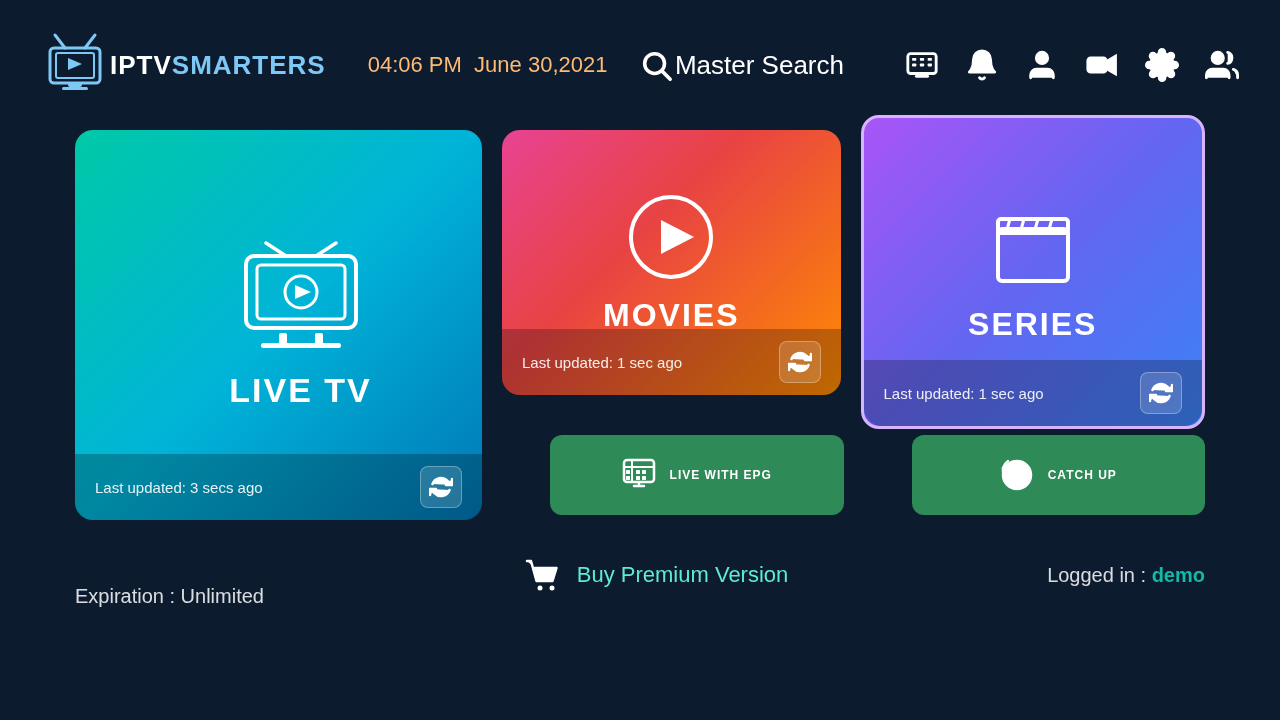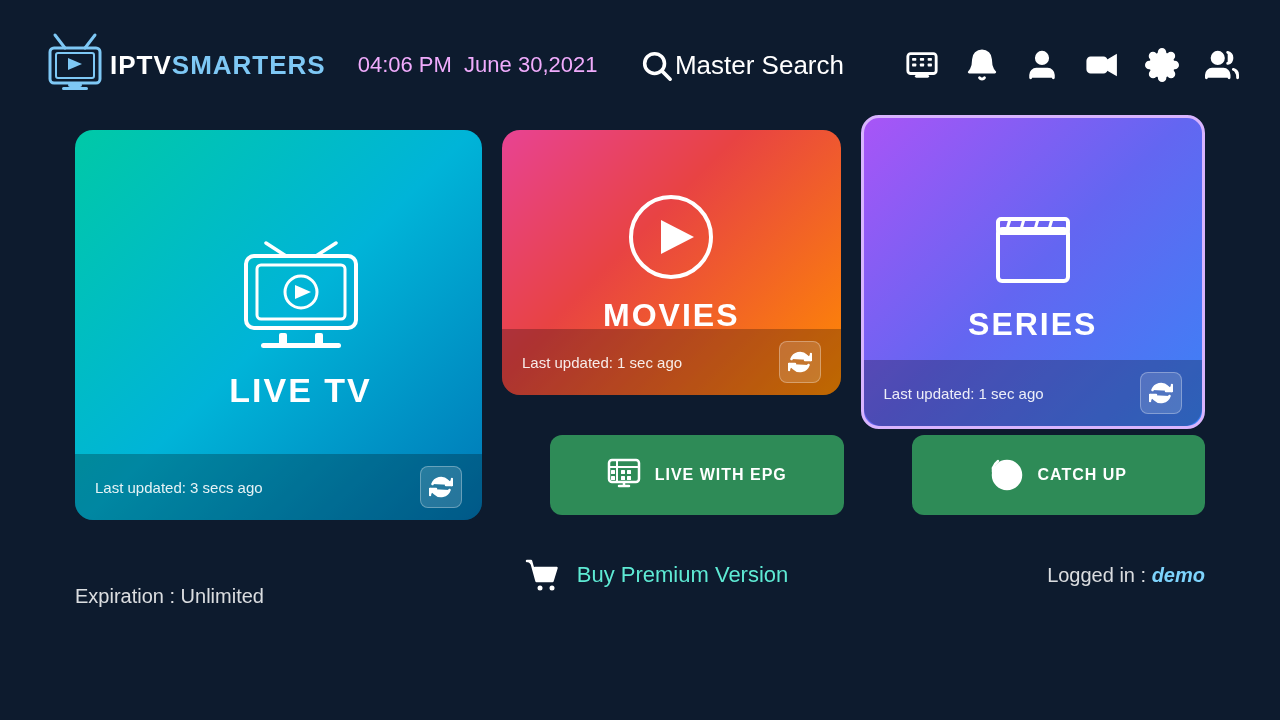--- a/index.html
+++ b/index.html
@@ -45,22 +45,22 @@
       color: white;
     }
 
     .logo-text .smarters {
       color: #7ec8f5;
       margin-top: 28px;
     }
 
     .datetime {
       font-size: 22px;
-      color: #f0abfc;
-      margin-left: 2px;
+      color: #fdba74;
+      margin-left: 12px;
       white-space: nowrap;
     }
 
     .search-area {
       display: flex;
       align-items: center;
       gap: 2px;
       margin-left: auto;
       cursor: pointer;
     }
@@ -234,21 +234,21 @@
     .bottom-btn {
       flex: 1;
       height: 80px;
       border-radius: 12px;
       background: #2e8b57;
       display: flex;
       align-items: center;
       justify-content: center;
       gap: 14px;
       cursor: pointer;
-      font-size: 16px;
+      font-size: 12px;
       font-weight: bold;
       letter-spacing: 1px;
       margin-left: 48px;
     }
 
     .bottom-btn svg {
       width: 34px;
       height: 34px;
       fill: white;
     }
@@ -282,22 +282,21 @@
       fill: white;
     }
 
     .logged-in {
       font-size: 20px;
       color: rgba(255,255,255,0.85);
     }
 
     .logged-in .username {
       font-weight: bold;
-      color: #7dd3fc;
-      font-style: italic;
+      color: #14b8a6;
     }
 
     
     .tv-icon {
       width: 140px;
       height: 110px;
     }
 
     
     .play-icon-circle {

